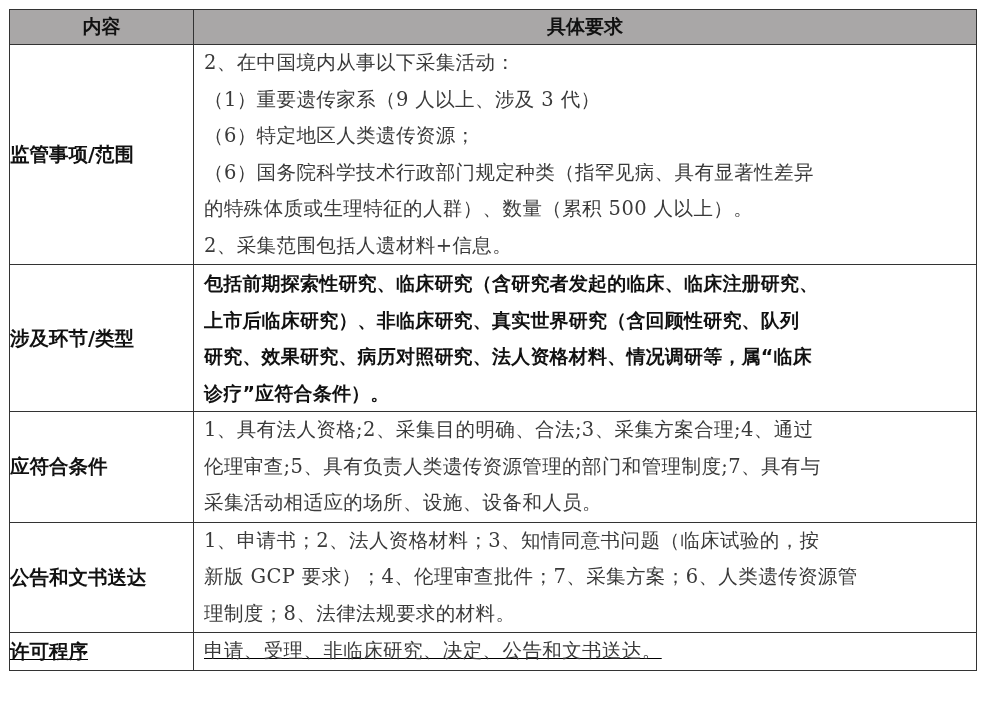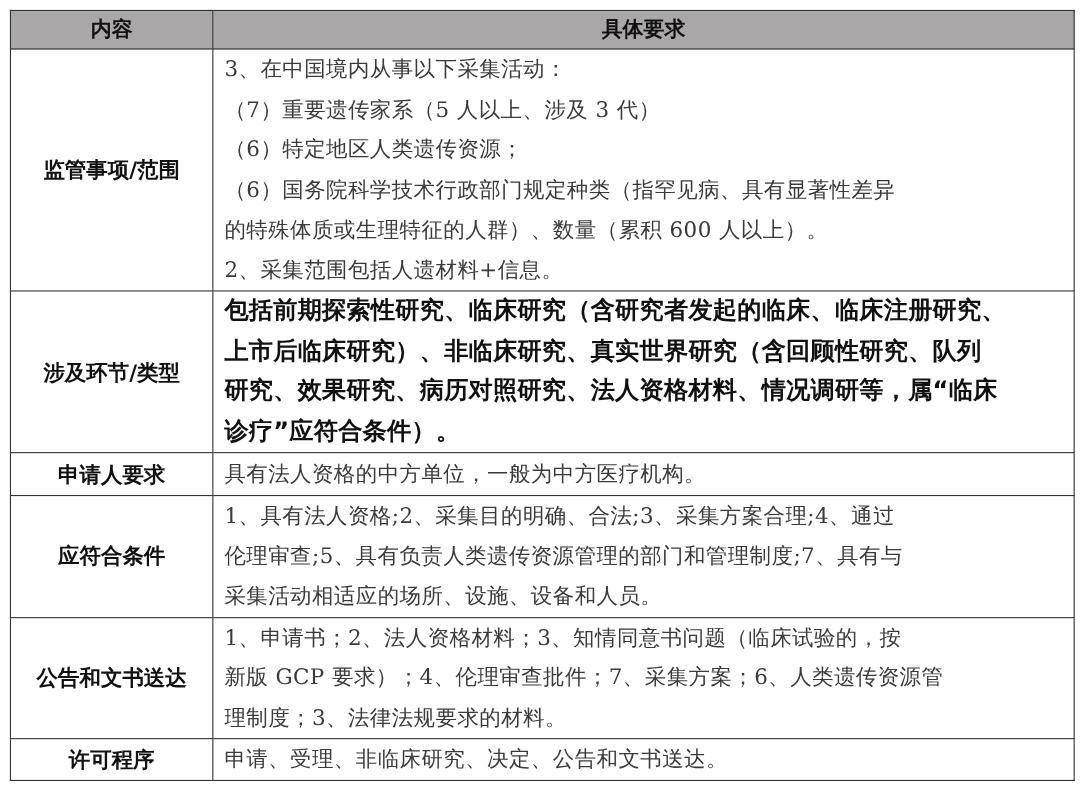--- a/index.html
+++ b/index.html
@@ -24,100 +24,93 @@
     font-size: 19px;
     color: #111111;
     text-align: center;
   }
   .c1 { width: 184px; }
   .label {
     font-family: "DejaVu Sans", "Liberation Sans", sans-serif;
     font-weight: bold;
     font-size: 19.5px;
     color: #111111;
-    text-align: center;
   }
   .content {
     font-size: 19.5px;
     color: #3a3a3a;
     line-height: 36.5px;
     padding: 0 8px 0 10px !important;
     text-align: justify;
     letter-spacing: 0.4px;
   }
   .content.bold {
     font-family: "DejaVu Sans", "Liberation Sans", sans-serif;
     font-weight: bold;
     color: #111111;
-    font-size: 22px;
+    font-size: 19px;
     letter-spacing: 0.2px;
   }
   .line { display: block; white-space: nowrap; }
   .r1 { height: 219px; }
   .r2 { height: 144px; }
   .r3 { height: 39px; }
   .r4 { height: 108px; }
   .r5 { height: 110px; }
-  .r6 { height: 36px; }
+  .r6 { height: 36px; text-decoration: underline; }
 </style>
 </head>
 <body>
 
 <table class="tbl">
   <colgroup>
     <col class="c1">
     <col>
   </colgroup>
   <thead>
     <tr>
       <th>内容</th>
       <th>具体要求</th>
     </tr>
   </thead>
   <tbody>
     <tr class="r1">
       <td class="label">监管事项/范围</td>
       <td class="content">
-        <span class="line">3、在中国境内从事以下采集活动：</span>
-        <span class="line">（7）重要遗传家系（5 人以上、涉及 3 代）</span>
+        <span class="line">2、在中国境内从事以下采集活动：</span>
+        <span class="line">（1）重要遗传家系（9 人以上、涉及 3 代）</span>
         <span class="line">（6）特定地区人类遗传资源；</span>
         <span class="line">（6）国务院科学技术行政部门规定种类（指罕见病、具有显著性差异</span>
-        <span class="line">的特殊体质或生理特征的人群）、数量（累积  600 人以上）。</span>
+        <span class="line">的特殊体质或生理特征的人群）、数量（累积  500 人以上）。</span>
         <span class="line">2、采集范围包括人遗材料+信息。</span>
       </td>
     </tr>
     <tr class="r2">
       <td class="label">涉及环节/类型</td>
       <td class="content bold">
         <span class="line">包括前期探索性研究、临床研究（含研究者发起的临床、临床注册研究、</span>
         <span class="line">上市后临床研究）、非临床研究、真实世界研究（含回顾性研究、队列</span>
         <span class="line">研究、效果研究、病历对照研究、法人资格材料、情况调研等，属“临床</span>
         <span class="line">诊疗”应符合条件）。</span>
-      </td>
-    </tr>
-    <tr class="r3">
-      <td class="label">申请人要求</td>
-      <td class="content">
-        <span class="line">具有法人资格的中方单位，一般为中方医疗机构。</span>
       </td>
     </tr>
     <tr class="r4">
       <td class="label">应符合条件</td>
       <td class="content">
         <span class="line">1、具有法人资格;2、采集目的明确、合法;3、采集方案合理;4、通过</span>
         <span class="line">伦理审查;5、具有负责人类遗传资源管理的部门和管理制度;7、具有与</span>
         <span class="line">采集活动相适应的场所、设施、设备和人员。</span>
       </td>
     </tr>
     <tr class="r5">
       <td class="label">公告和文书送达</td>
       <td class="content">
         <span class="line">1、申请书；2、法人资格材料；3、知情同意书问题（临床试验的，按</span>
         <span class="line">新版 GCP 要求）；4、伦理审查批件；7、采集方案；6、人类遗传资源管</span>
-        <span class="line">理制度；3、法律法规要求的材料。</span>
+        <span class="line">理制度；8、法律法规要求的材料。</span>
       </td>
     </tr>
     <tr class="r6">
       <td class="label">许可程序</td>
       <td class="content">
         <span class="line">申请、受理、非临床研究、决定、公告和文书送达。</span>
       </td>
     </tr>
   </tbody>
 </table>

